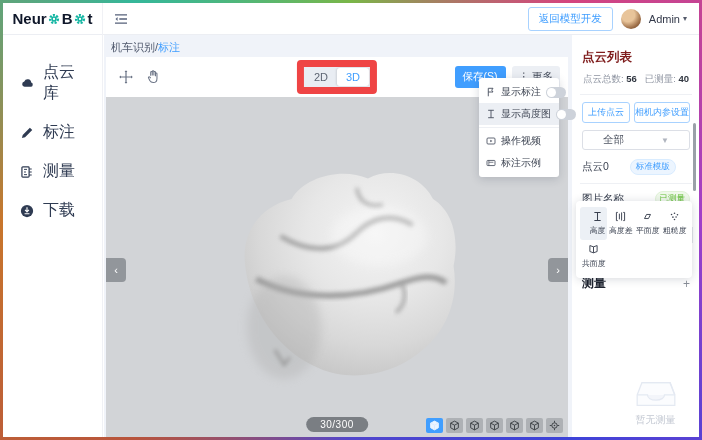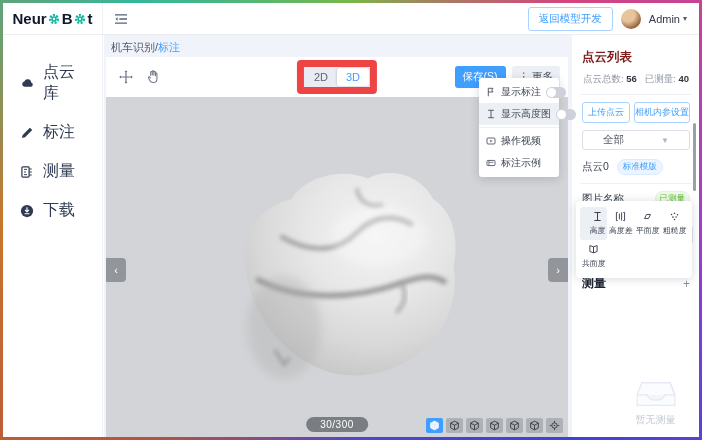--- a/index.html
+++ b/index.html
@@ -91,21 +91,21 @@
   .rp-stats { display:flex; gap:8px; margin-top:7px; font-size:9.5px; color:#8d93a0;justify-content:center; }
   .rp-stats b { color:#303640; font-weight:bold; }
   .hr { height:1px; background:#eef0f4; margin:8px -2px 7px; }
   .rp-btns { display:flex; gap:4px; }
   .mini-btn { flex:1; font-size:9px; color:#409eff; border:1px solid #a8d2ff; background:#fff;
     border-radius:3px; padding:3px 0; white-space:nowrap; cursor:pointer; }
   .select { margin-top:7px; height:20px; border:1px solid #dcdfe6; border-radius:3px;
     display:flex; align-items:center; justify-content:space-between; padding:0 20px;
     font-size:10.5px; color:#4d5360; cursor:pointer; }
   .select .chev { color:#b0b5bf; font-size:8px; }
-  .cloud-row { display:flex; align-items:center; gap:8px; margin-top:9px; font-size:10.5px;
+  .cloud-row { display:flex; align-items:center; gap:21px; margin-top:9px; font-size:10.5px;
     color:#3a4150; cursor:pointer; }
   .tag { font-size:8.5px; color:#409eff; background:#ecf5ff; border:1px solid #d9ecff;
     border-radius:8px; padding:1px 5px; }
   .img-row { display:flex; align-items:center; justify-content:space-between; height:16px;
     font-size:10.5px; color:#3a4150; margin:2px -3px; padding:0 3px; cursor:pointer; }
   .img-row.sel { background:#e2e5ea; }
   .img-row .acts { display:flex; align-items:center; gap:4px; }
   .img-row .x { color:#8d93a0; font-size:10px; cursor:pointer; }
   .img-row .set-tpl { color:#409eff; font-size:9.5px; cursor:pointer; }
   .badge { font-size:8.5px; border-radius:8px; padding:1px 4px; }

